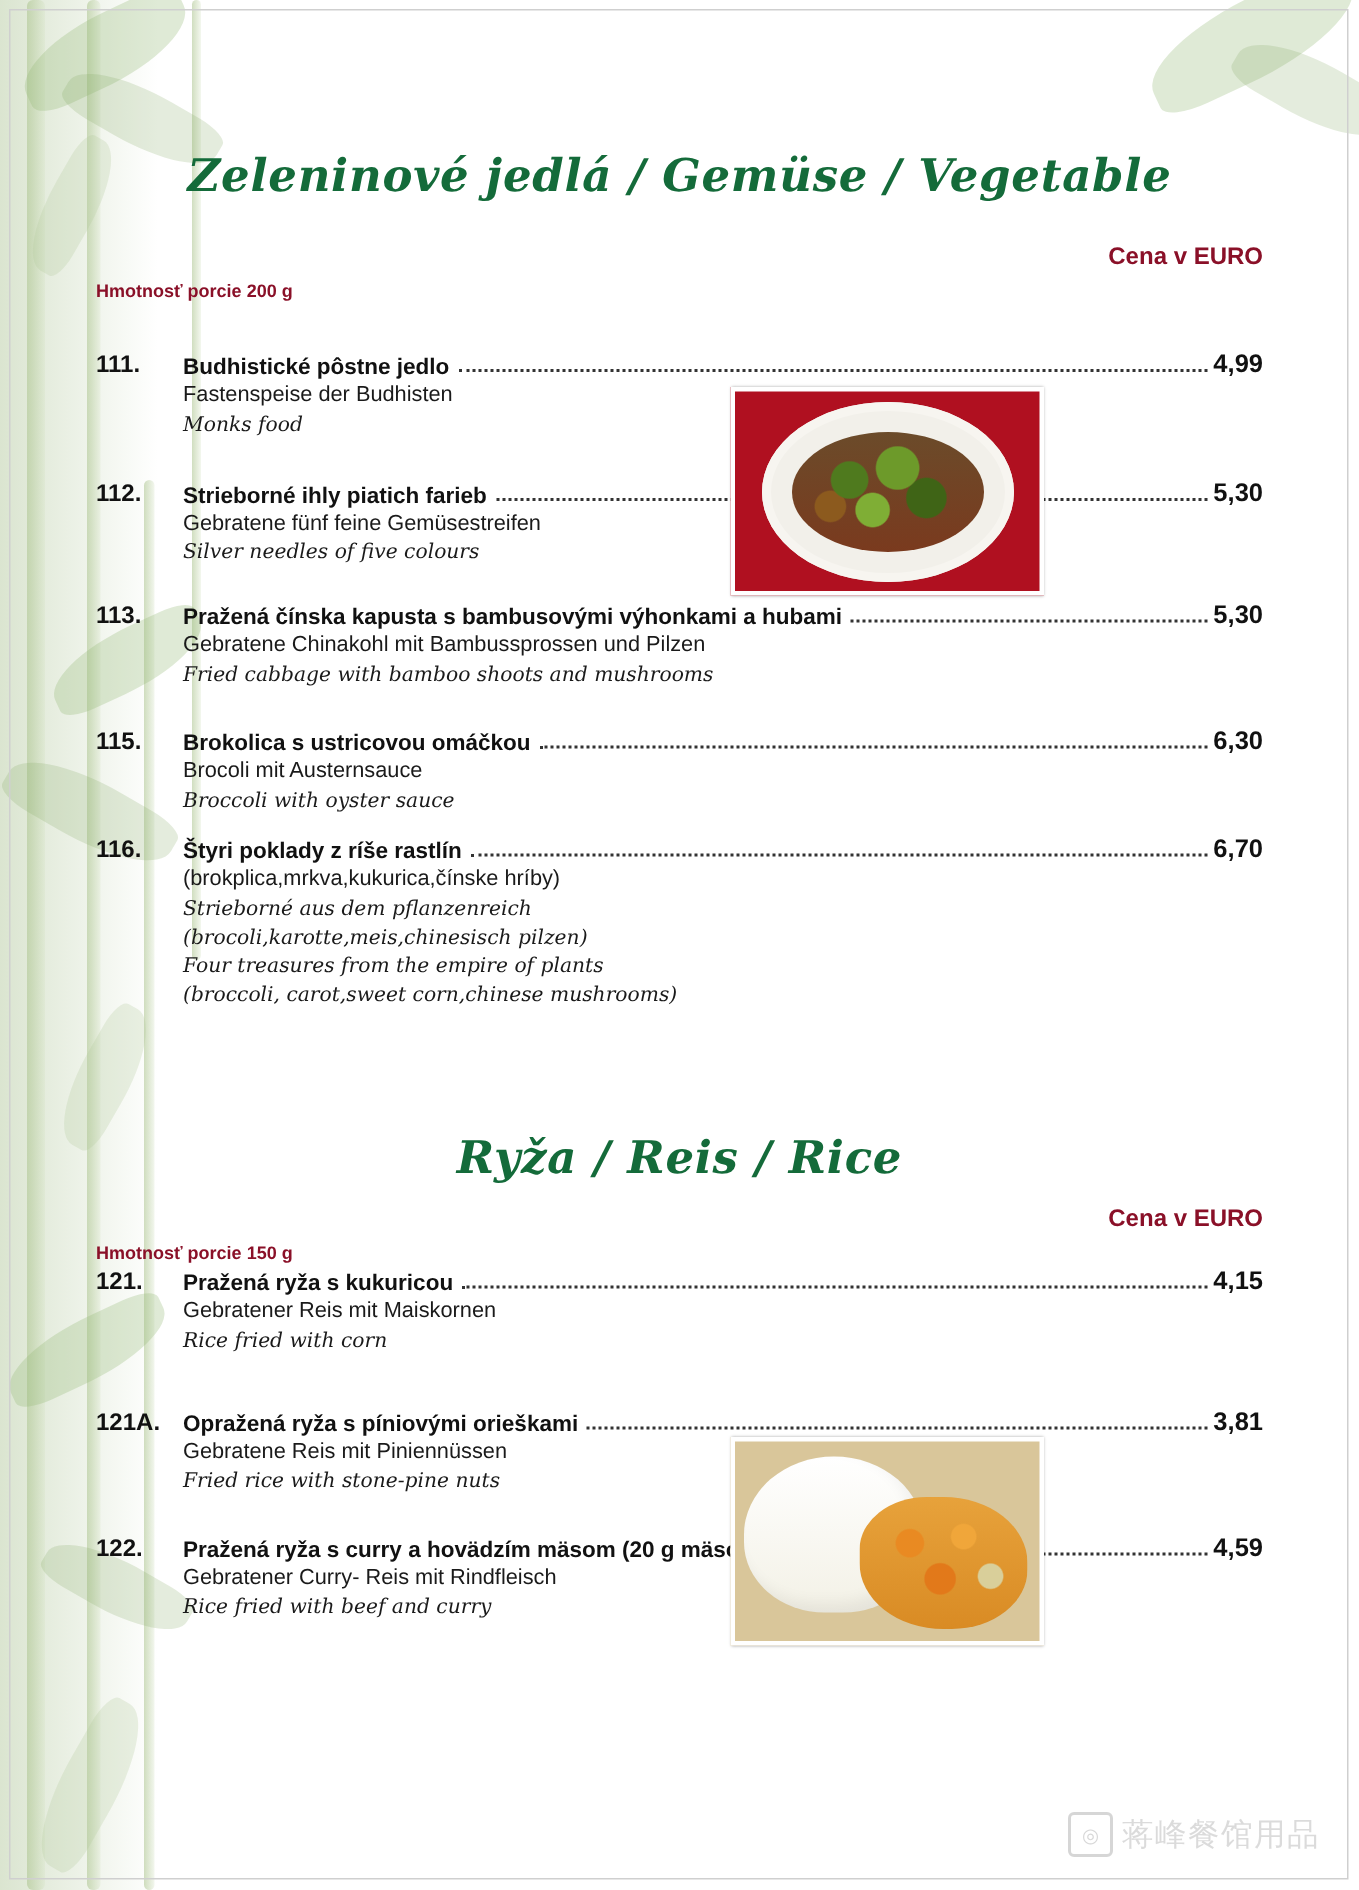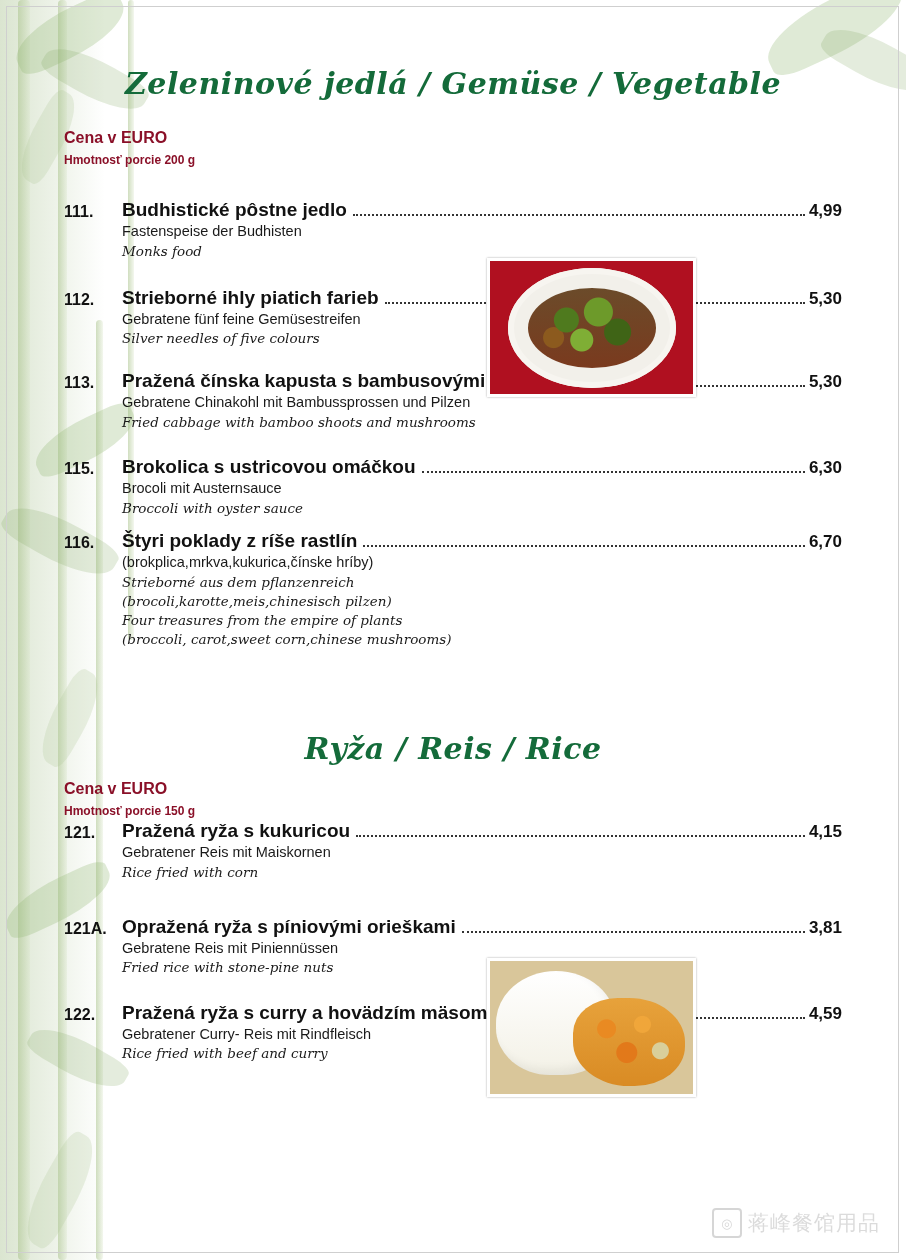--- a/index.html
+++ b/index.html
@@ -66,25 +66,25 @@
 
   .section-title {
     text-align: center;
     color: #146b3a;
     font-family: "DejaVu Serif", serif;
     font-style: italic;
     font-weight: bold;
     font-size: 30px;
     letter-spacing: 0.5px;
   }
-  #veg-title { padding-top: 66px; }
+  #veg-title { padding-top: 100px; }
   #rice-title { padding-top: 0; }
 
   .price-head {
-    text-align: left;
+    text-align: right;
     color: #8a1028;
     font-weight: bold;
     font-size: 16px;
   }
   .weight-head {
     color: #8a1028;
     font-weight: bold;
     font-size: 12px;
   }
 
@@ -101,21 +101,21 @@
   }
   .num {
     width: 58px;
     flex: 0 0 58px;
     font-size: 16px;
     font-weight: bold;
     color: #111;
   }
   .num.wide { width: 58px; }
   .name {
-    font-size: 19px;
+    font-size: 15px;
     font-weight: bold;
     color: #111;
     white-space: nowrap;
   }
   .dots {
     flex: 1 1 auto;
     border-bottom: 2px dotted #333;
     margin: 0 4px 5px 6px;
     height: 1px;
     min-width: 8px;

